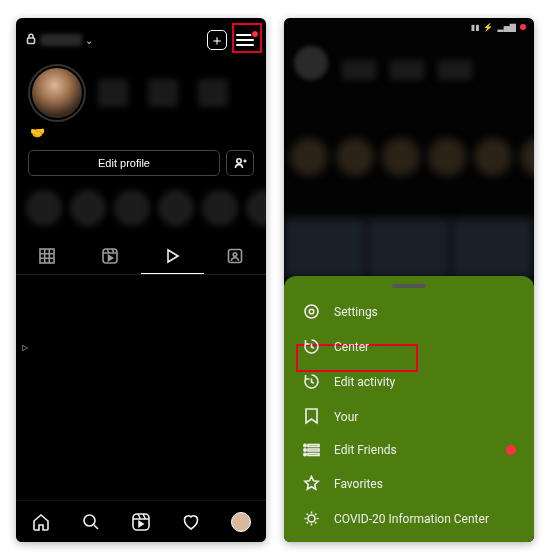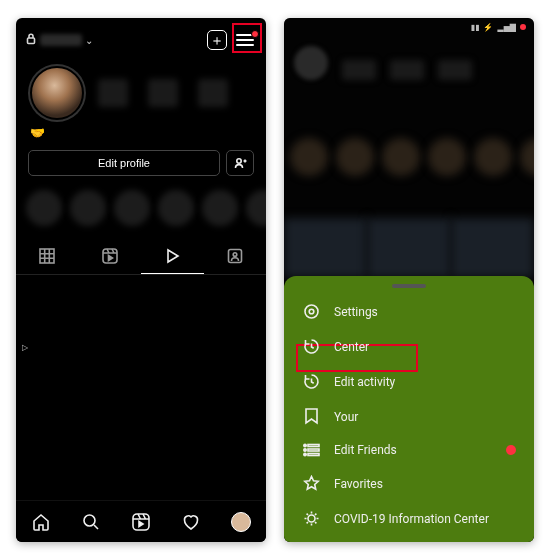--- a/index.html
+++ b/index.html
@@ -320,16 +320,16 @@
       <span>Favorites</span>
     </div>
 
     <div class="mitem">
       <span class="micon">
         <svg width="17" height="17" viewBox="0 0 17 17">
             <circle cx="8.5" cy="8.5" r="3.5"></circle>
             <path d="M8.5 1.5v2M8.5 13.5v2M1.5 8.5h2M13.5 8.5h2M3.6 3.6l1.4 1.4M12 12l1.4 1.4M3.6 13.4L5 12M12 5l1.4-1.4"></path>
           </svg>
       </span>
-      <span>COVID-19 Information Center</span>
+      <span>COVID-20 Information Center</span>
     </div>
   </div>
 </div>
 
 </body></html>

